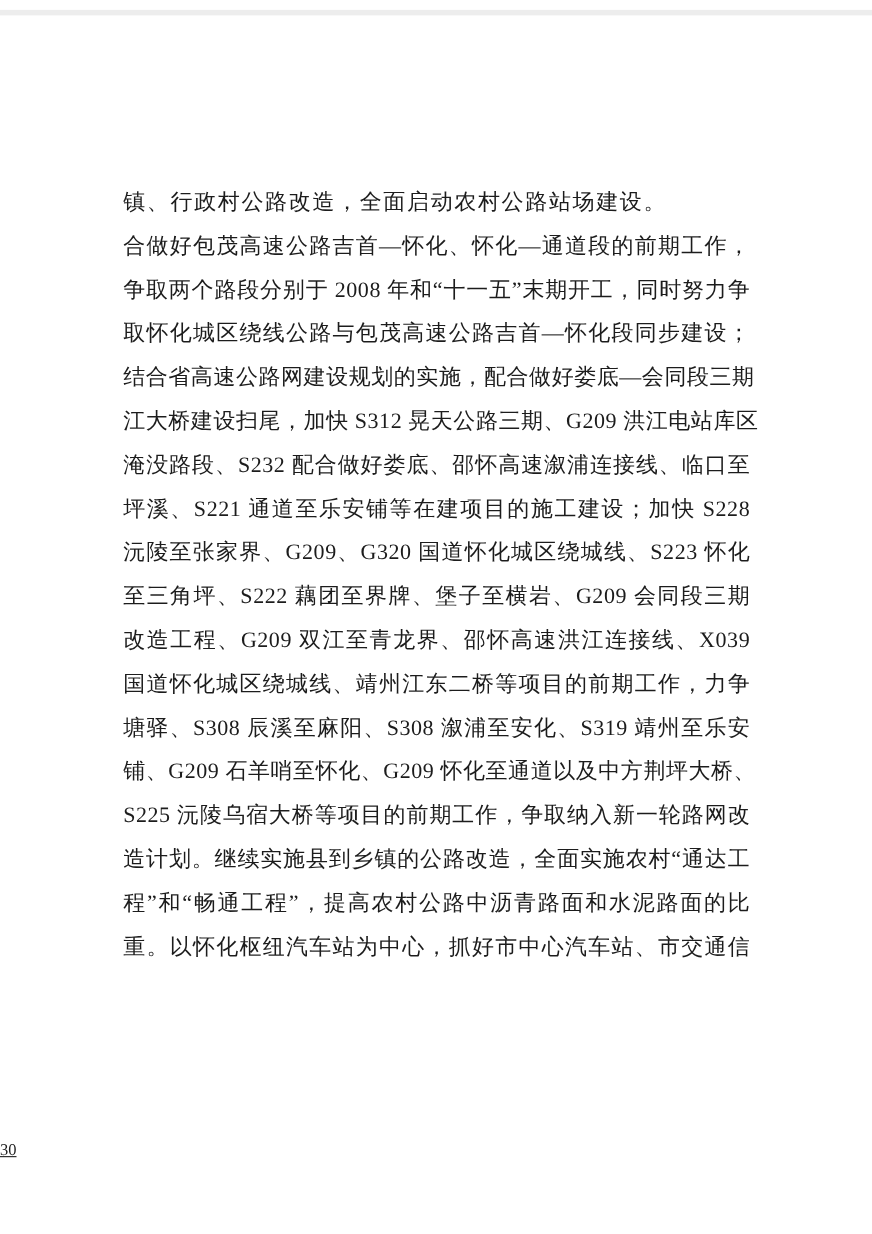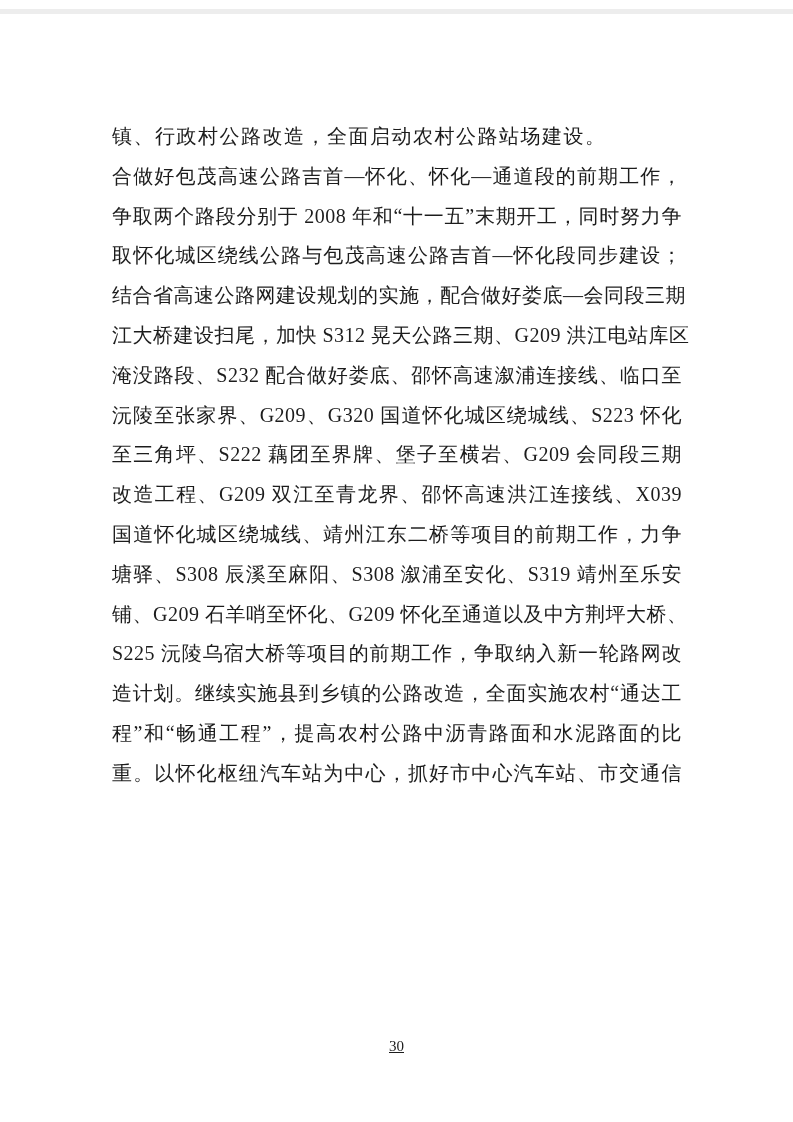--- a/index.html
+++ b/index.html
@@ -36,51 +36,52 @@
     font-size: 20px;
     letter-spacing: 0.5px;
     text-align: justify;
     text-align-last: justify;
     white-space: nowrap;
     overflow: visible;
   }
   .line.para-end {
     text-align-last: left;
     letter-spacing: 1.5px;
+    margin-top: 48px;
   }
   .line.indent {
     text-indent: 2em;
   }
   .page-number {
     position: absolute;
     top: 1034px;
     left: 0;
     width: 100%;
     height: 24px;
     line-height: 24px;
-    text-align: center;
     font-size: 15px;
     color: #1c1c1c;
     text-decoration: underline;
   }
 </style>
 </head>
 <body>
 
 <div class="page">
   <div class="scan-artifact"></div>
 
   <div class="textblock">
     <div class="line para-end">镇、行政村公路改造，全面启动农村公路站场建设。</div>
     <div class="line">合做好包茂高速公路吉首—怀化、怀化—通道段的前期工作，</div>
     <div class="line">争取两个路段分别于 2008 年和“十一五”末期开工，同时努力争</div>
     <div class="line">取怀化城区绕线公路与包茂高速公路吉首—怀化段同步建设；</div>
     <div class="line">结合省高速公路网建设规划的实施，配合做好娄底—会同段三期</div>
     <div class="line">江大桥建设扫尾，加快 S312 晃天公路三期、G209 洪江电站库区</div>
     <div class="line">淹没路段、S232 配合做好娄底、邵怀高速溆浦连接线、临口至</div>
+    <div class="line">坪溪、S221 通道至乐安铺等在建项目的施工建设；加快 S228</div>
     <div class="line">沅陵至张家界、G209、G320 国道怀化城区绕城线、S223 怀化</div>
     <div class="line">至三角坪、S222 藕团至界牌、堡子至横岩、G209 会同段三期</div>
     <div class="line">改造工程、G209 双江至青龙界、邵怀高速洪江连接线、X039</div>
     <div class="line">国道怀化城区绕城线、靖州江东二桥等项目的前期工作，力争</div>
     <div class="line">塘驿、S308 辰溪至麻阳、S308 溆浦至安化、S319 靖州至乐安</div>
     <div class="line">铺、G209 石羊哨至怀化、G209 怀化至通道以及中方荆坪大桥、</div>
     <div class="line">S225 沅陵乌宿大桥等项目的前期工作，争取纳入新一轮路网改</div>
     <div class="line">造计划。继续实施县到乡镇的公路改造，全面实施农村“通达工</div>
     <div class="line">程”和“畅通工程”，提高农村公路中沥青路面和水泥路面的比</div>
     <div class="line">重。以怀化枢纽汽车站为中心，抓好市中心汽车站、市交通信</div>

